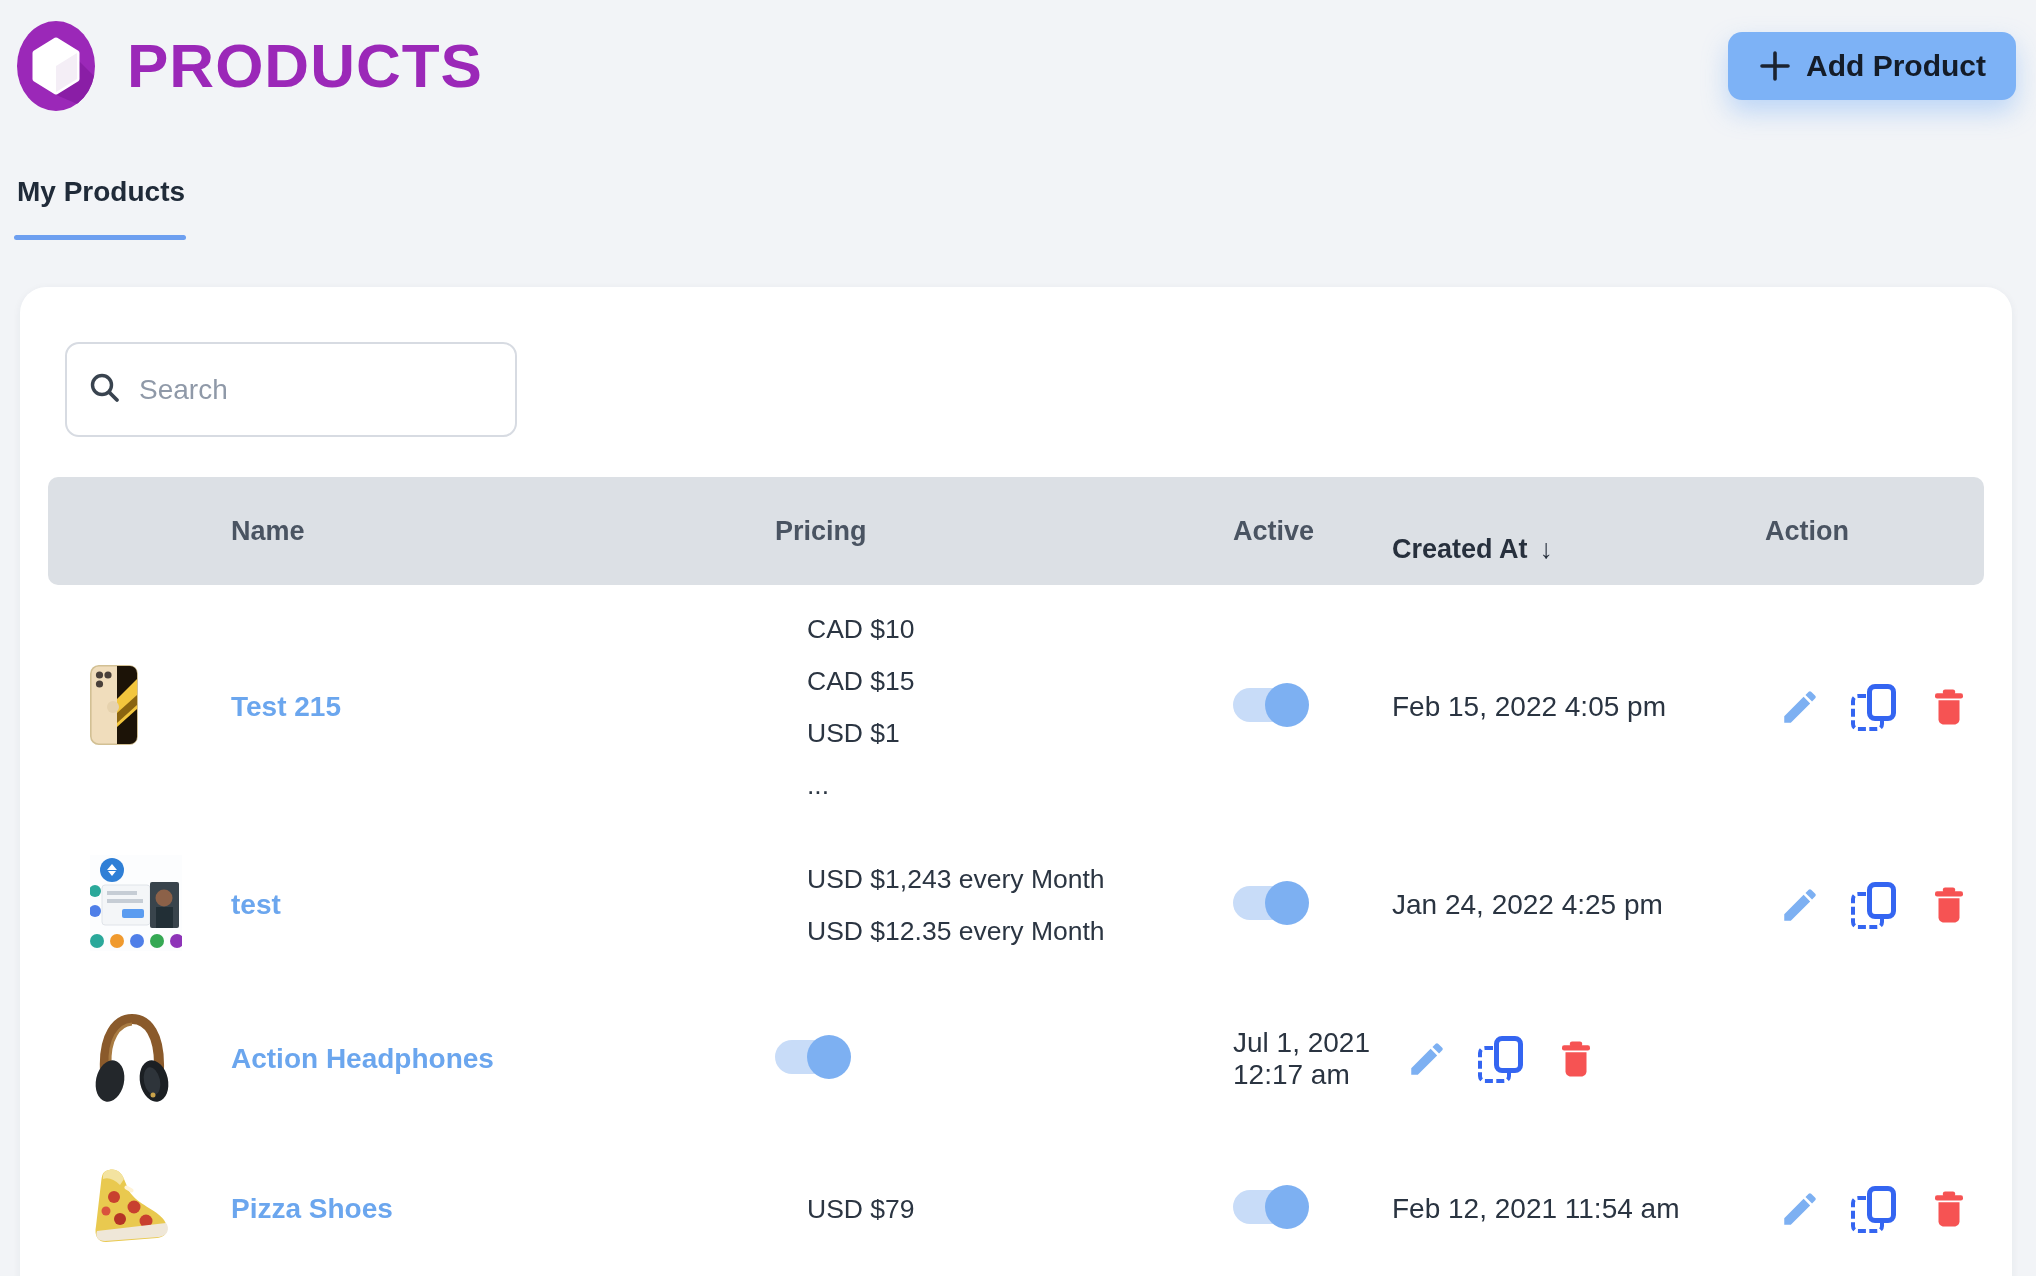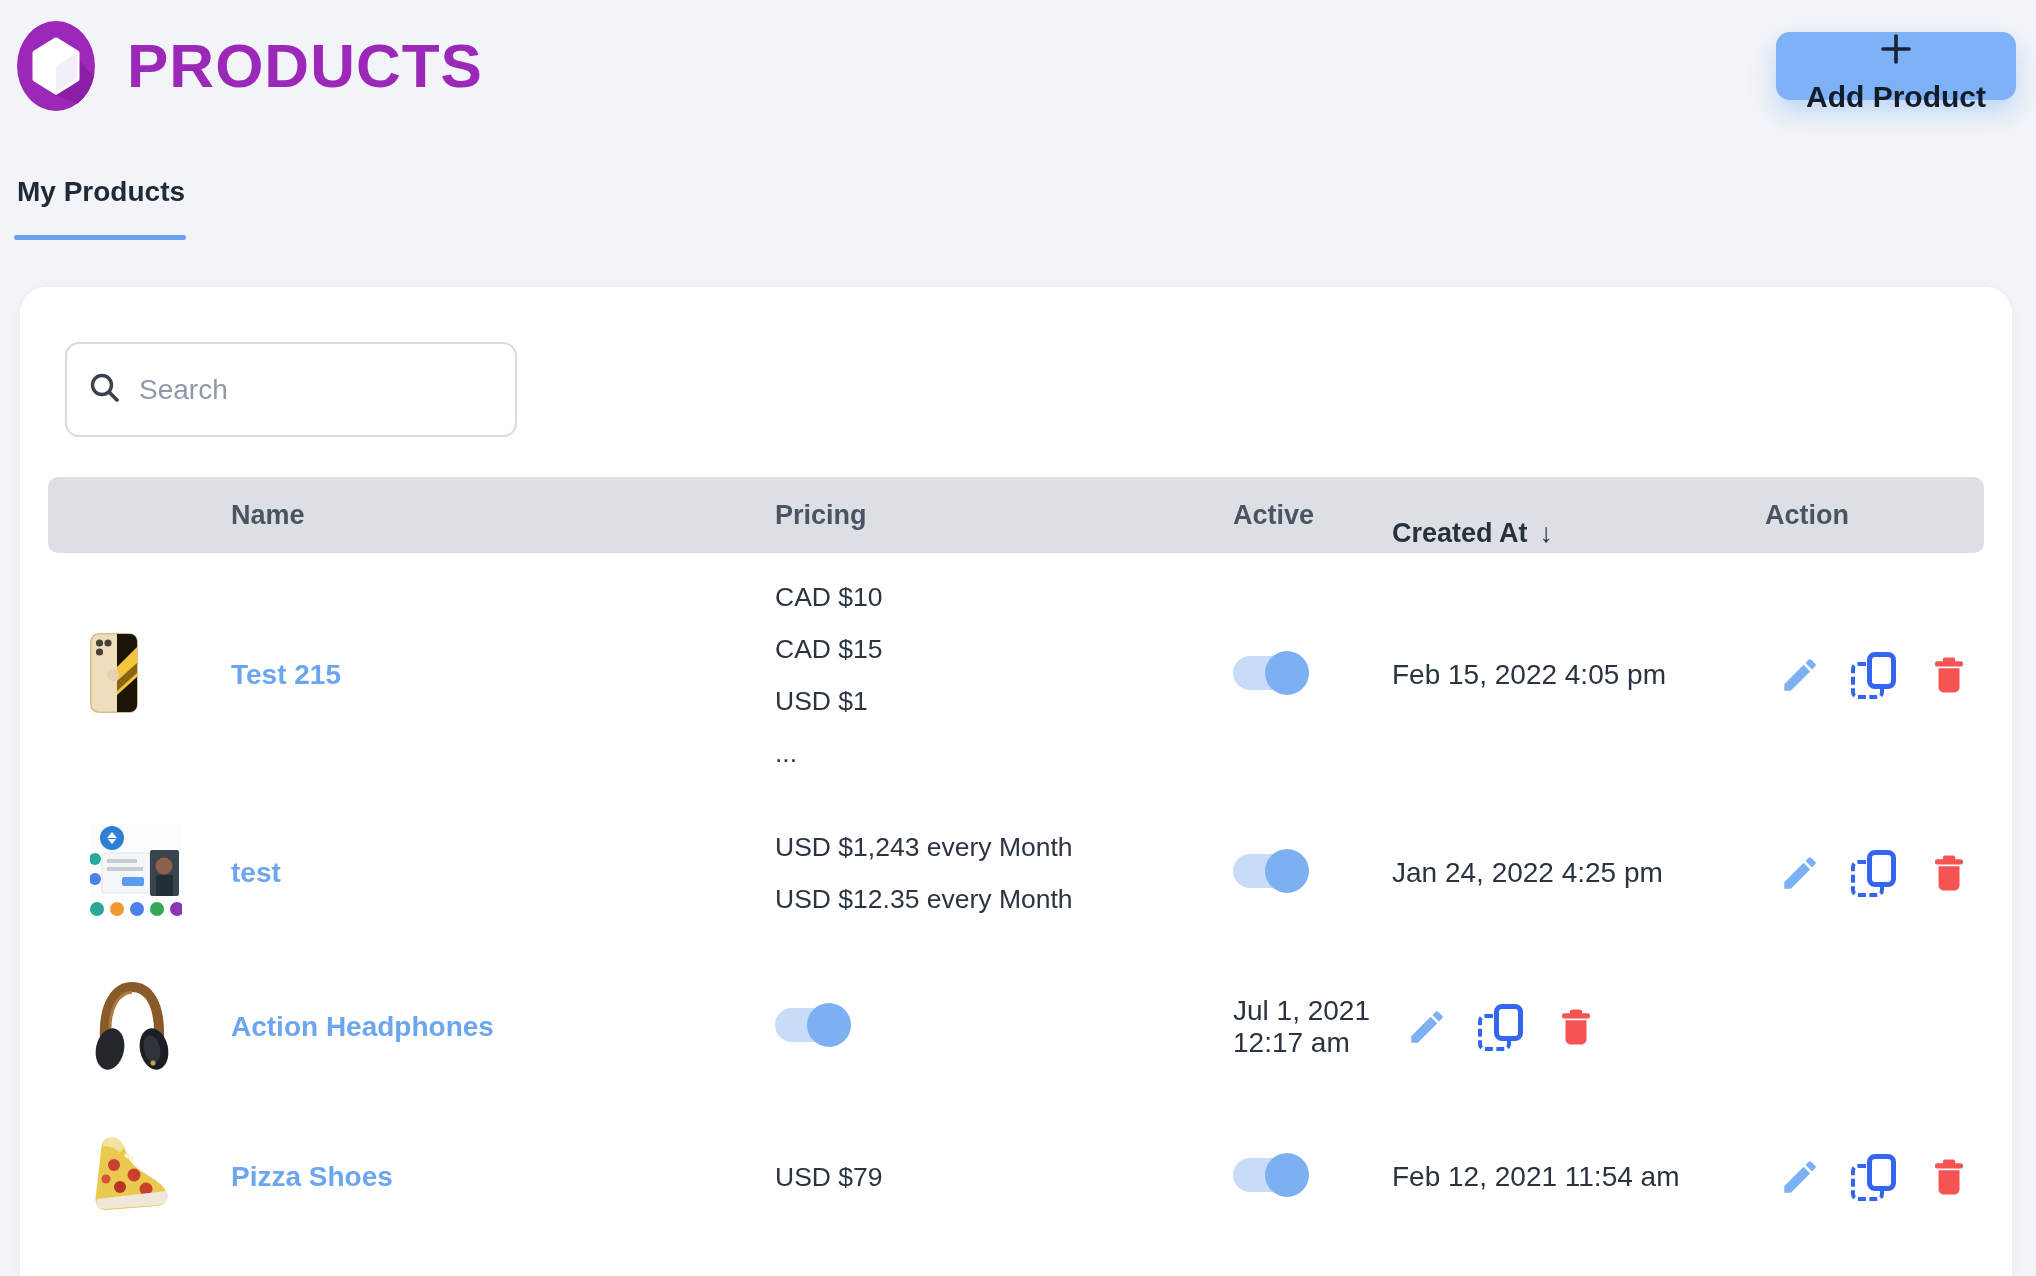--- a/index.html
+++ b/index.html
@@ -30,21 +30,21 @@
     font-size:62px;font-weight:bold;letter-spacing:1px;
     color:var(--brand-purple);
     text-align:right;
   }
   .add-btn{
     position:absolute;right:20px;top:32px;height:68px;
     display:flex;align-items:center;gap:14px;
     padding:0 30px;border:none;cursor:pointer;
     background:var(--button-blue);border-radius:14px;
     box-shadow:0 12px 26px rgba(125,178,246,.45);
-    font-family:inherit;font-size:30px;font-weight:bold;color:#141c28;flex-direction:column;
+    font-family:inherit;font-size:30px;font-weight:bold;color:#141c28;
   }
   .add-btn .plus{display:flex;align-items:center;}
   
   .tab{position:absolute;left:17px;top:176px;cursor:pointer;}
   .tab-label{font-size:28px;font-weight:bold;color:#202b39;}
   .tab-underline{
     position:absolute;left:-3px;top:59px;width:172px;height:5px;
     background:#6d9ff0;border-radius:3px;display:block;
   }
   
@@ -65,31 +65,31 @@
     font-size:28px;color:var(--text-dark);background:transparent;
   }
   .search-box input::placeholder{color:#8f99a8;}
   
   .thead,.trow{
     display:grid;
     grid-template-columns:183px 544px 458px 159px 373px 1fr;
     align-items:center;
   }
   .thead{
-    margin-top:40px;height:76px;background:var(--header-band);
+    margin-top:40px;height:108px;background:var(--header-band);
     border-radius:10px;
     font-size:27px;font-weight:bold;color:var(--text-head);
   }
   .th-sorted{color:#27303d;cursor:pointer;margin-top:36px;}
   .th-sorted .arrow{margin-left:12px;font-weight:600;}
   .trow{padding:26px 0;}
   .td-thumb{padding-left:42px;}
   .thumb{display:inline-block;line-height:0;}
   .pname{font-size:28px;font-weight:bold;color:var(--link-blue);cursor:pointer;text-decoration:none;margin-top:20px;}
-  .td-pricing{font-size:26.5px;color:var(--text-dark);}
+  .td-pricing{font-size:26.5px;color:var(--text-dark);margin-left:32px;}
   .price-line{line-height:36px;max-width:370px;}
   .price-line + .price-line{margin-top:16px;}
   .td-date{font-size:28px;color:#2a3441;}
   
   .toggle{
     position:relative;display:inline-block;width:74px;height:34px;
     background:var(--toggle-track);border-radius:17px;cursor:pointer;
   }
   .toggle .knob{
     position:absolute;right:-2px;top:-5px;width:44px;height:44px;

